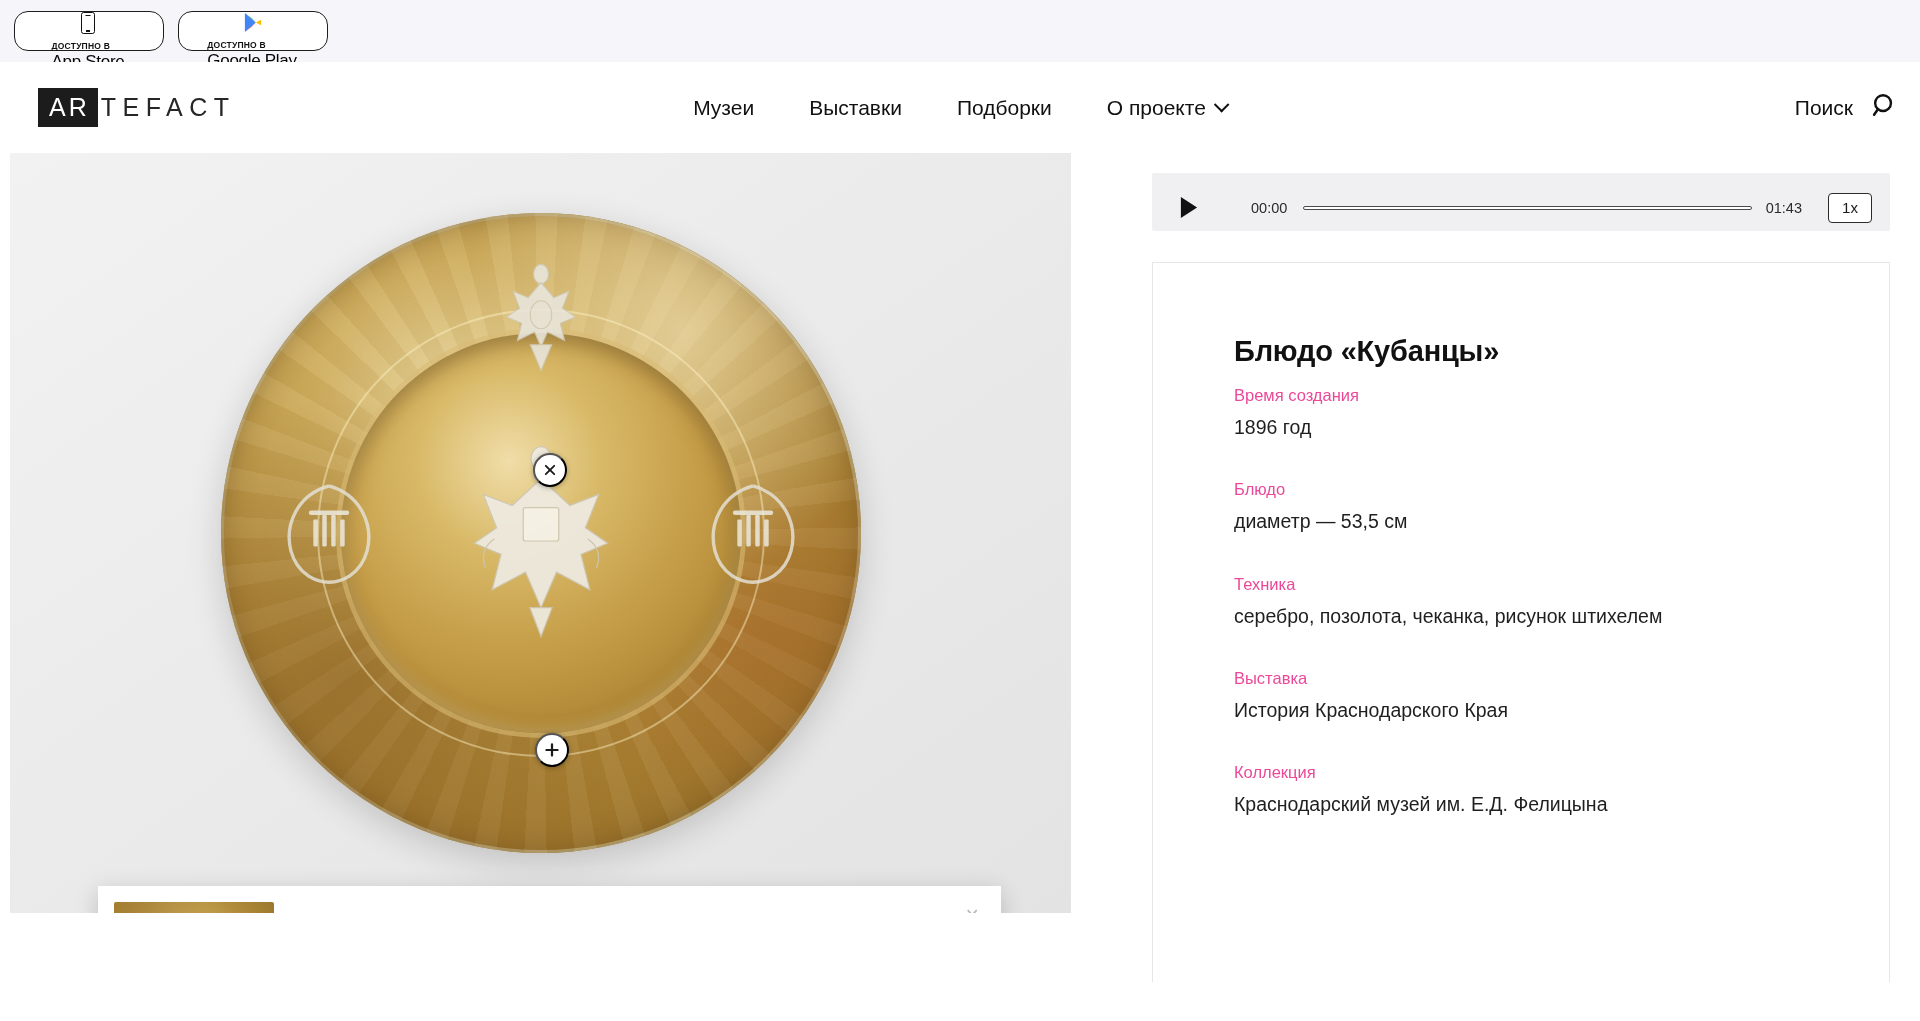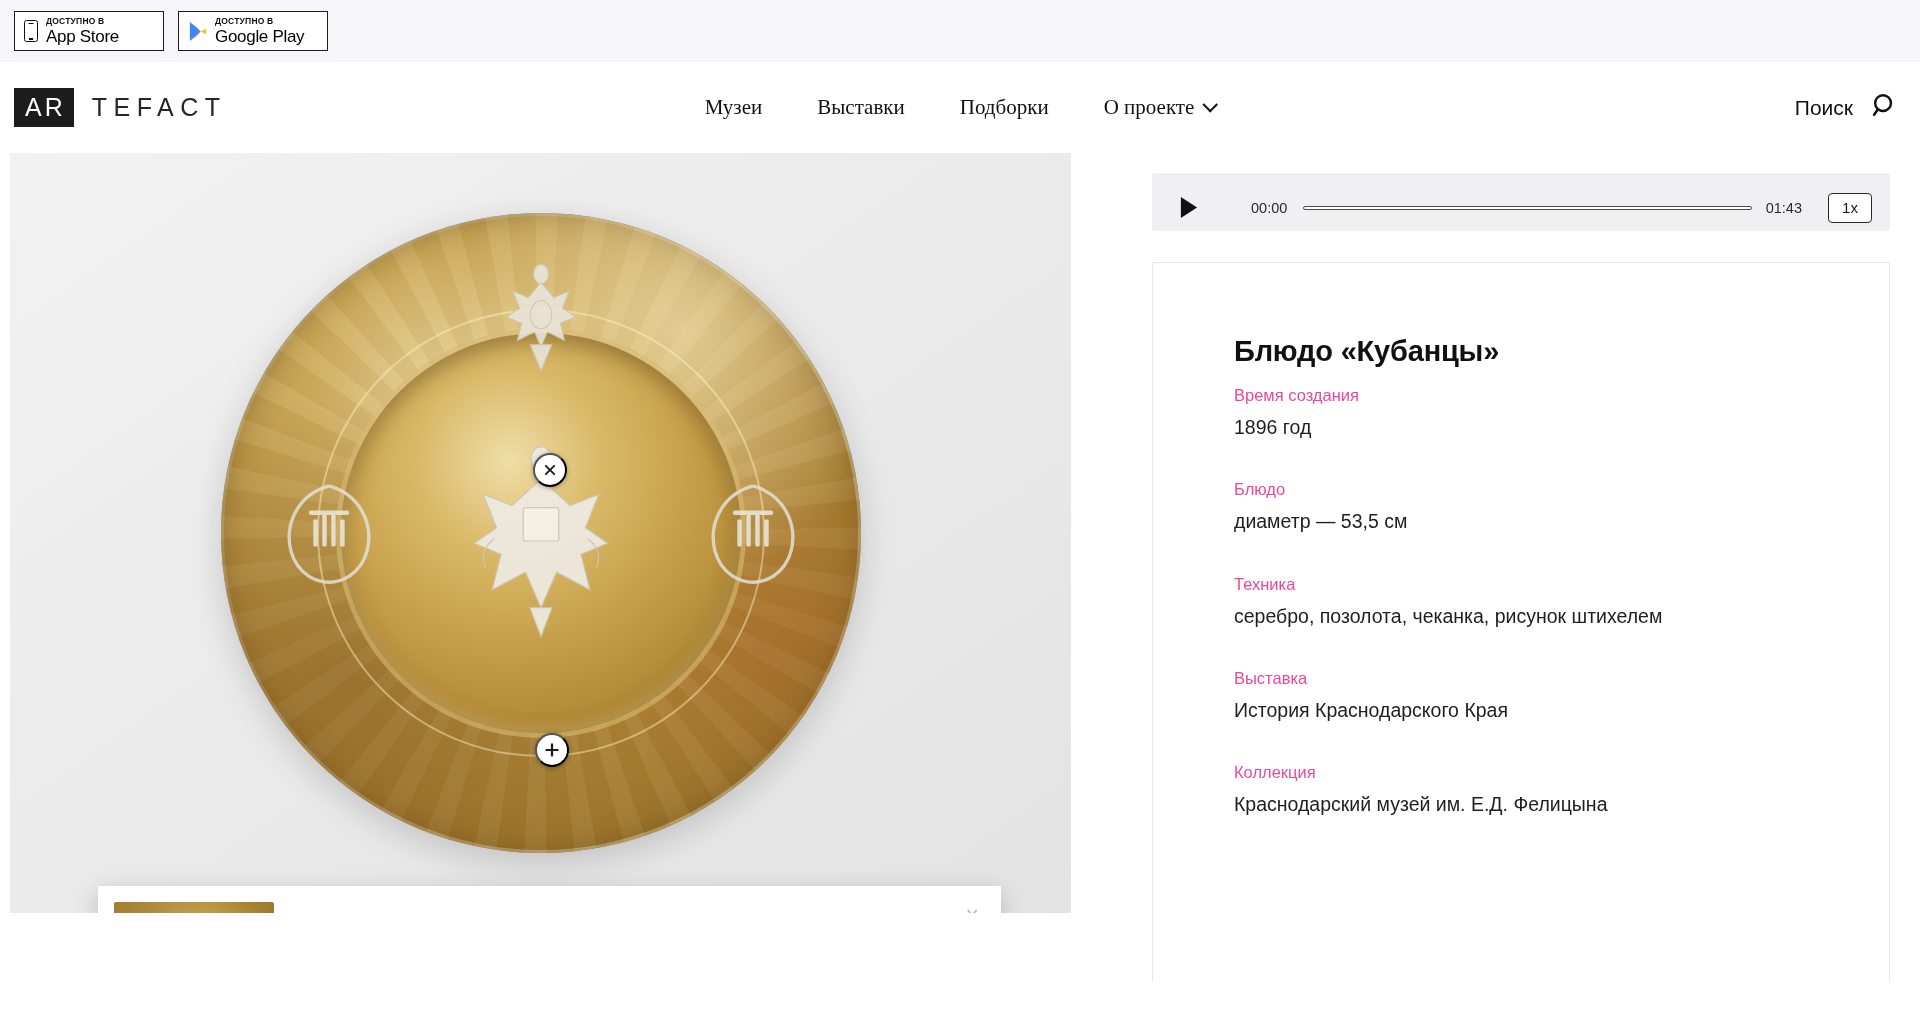--- a/index.html
+++ b/index.html
@@ -23,27 +23,28 @@
     align-items: center;
     padding: 0 22px 0 14px;
     position: relative;
   }
   .store-badges { display: flex; gap: 14px; align-items: center; }
 
   .store-badge {
     height: 40px;
     min-width: 150px;
     border: 1.4px solid #1d1d1d;
-    border-radius: 0;
+    border-radius: 14px;
     background: #ffffff;
     display: flex;
     align-items: center;
     gap: 8px;
     padding: 0 11px 0 9px;
     cursor: pointer;
+    flex-direction: column;
   }
   .badge-text { display: flex; flex-direction: column; justify-content: center; line-height: 1; }
   .badge-top {
     font-size: 8.5px;
     font-weight: bold;
     letter-spacing: .2px;
     color: #111;
     text-transform: uppercase;
     margin-bottom: 2px;
   }
@@ -107,38 +108,38 @@
   }
   .logo { display: flex; align-items: center; cursor: pointer; user-select: none; }
   .logo-box {
     background: #1c1c1c;
     color: #ffffff;
     font-size: 25px;
     letter-spacing: 3px;
     padding: 7px 8px 7px 11px;
     line-height: 1;
     font-weight: 400;
+    margin-left: 24px;
   }
   .logo-rest {
     color: #262626;
     font-size: 25px;
     letter-spacing: 6.5px;
-    padding-left: 18px;
+    padding-left: 3px;
     line-height: 1;
     font-weight: 400;
   }
 
   .mainnav {
     position: absolute;
     left: 50%;
     transform: translateX(-50%);
     display: flex;
     align-items: center;
     gap: 55px;
-    font-family: Liberation Serif, serif;
   }
   .mainnav a {
     font-size: 21px;
     color: #111111;
     text-decoration: none;
     white-space: nowrap;
     cursor: pointer;
     display: flex;
     align-items: center;
     gap: 10px;

